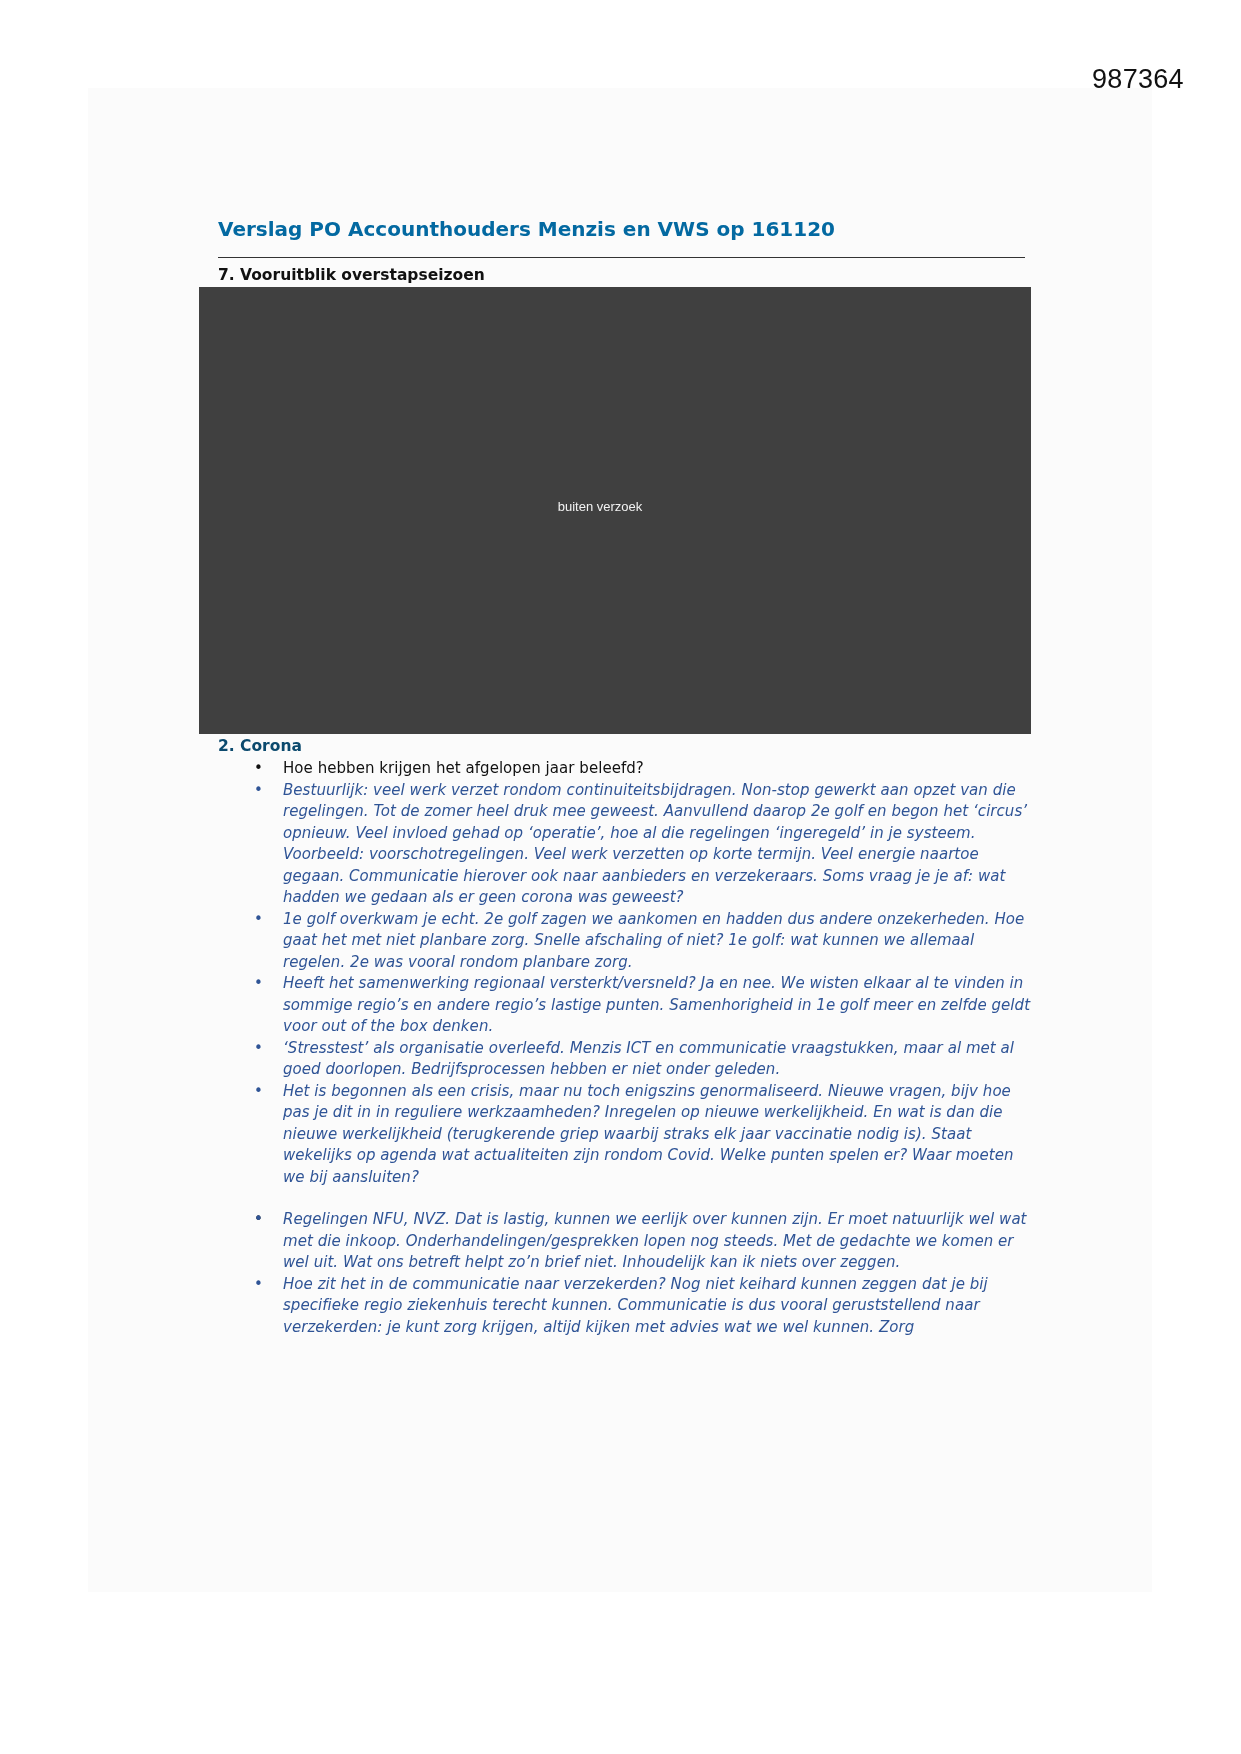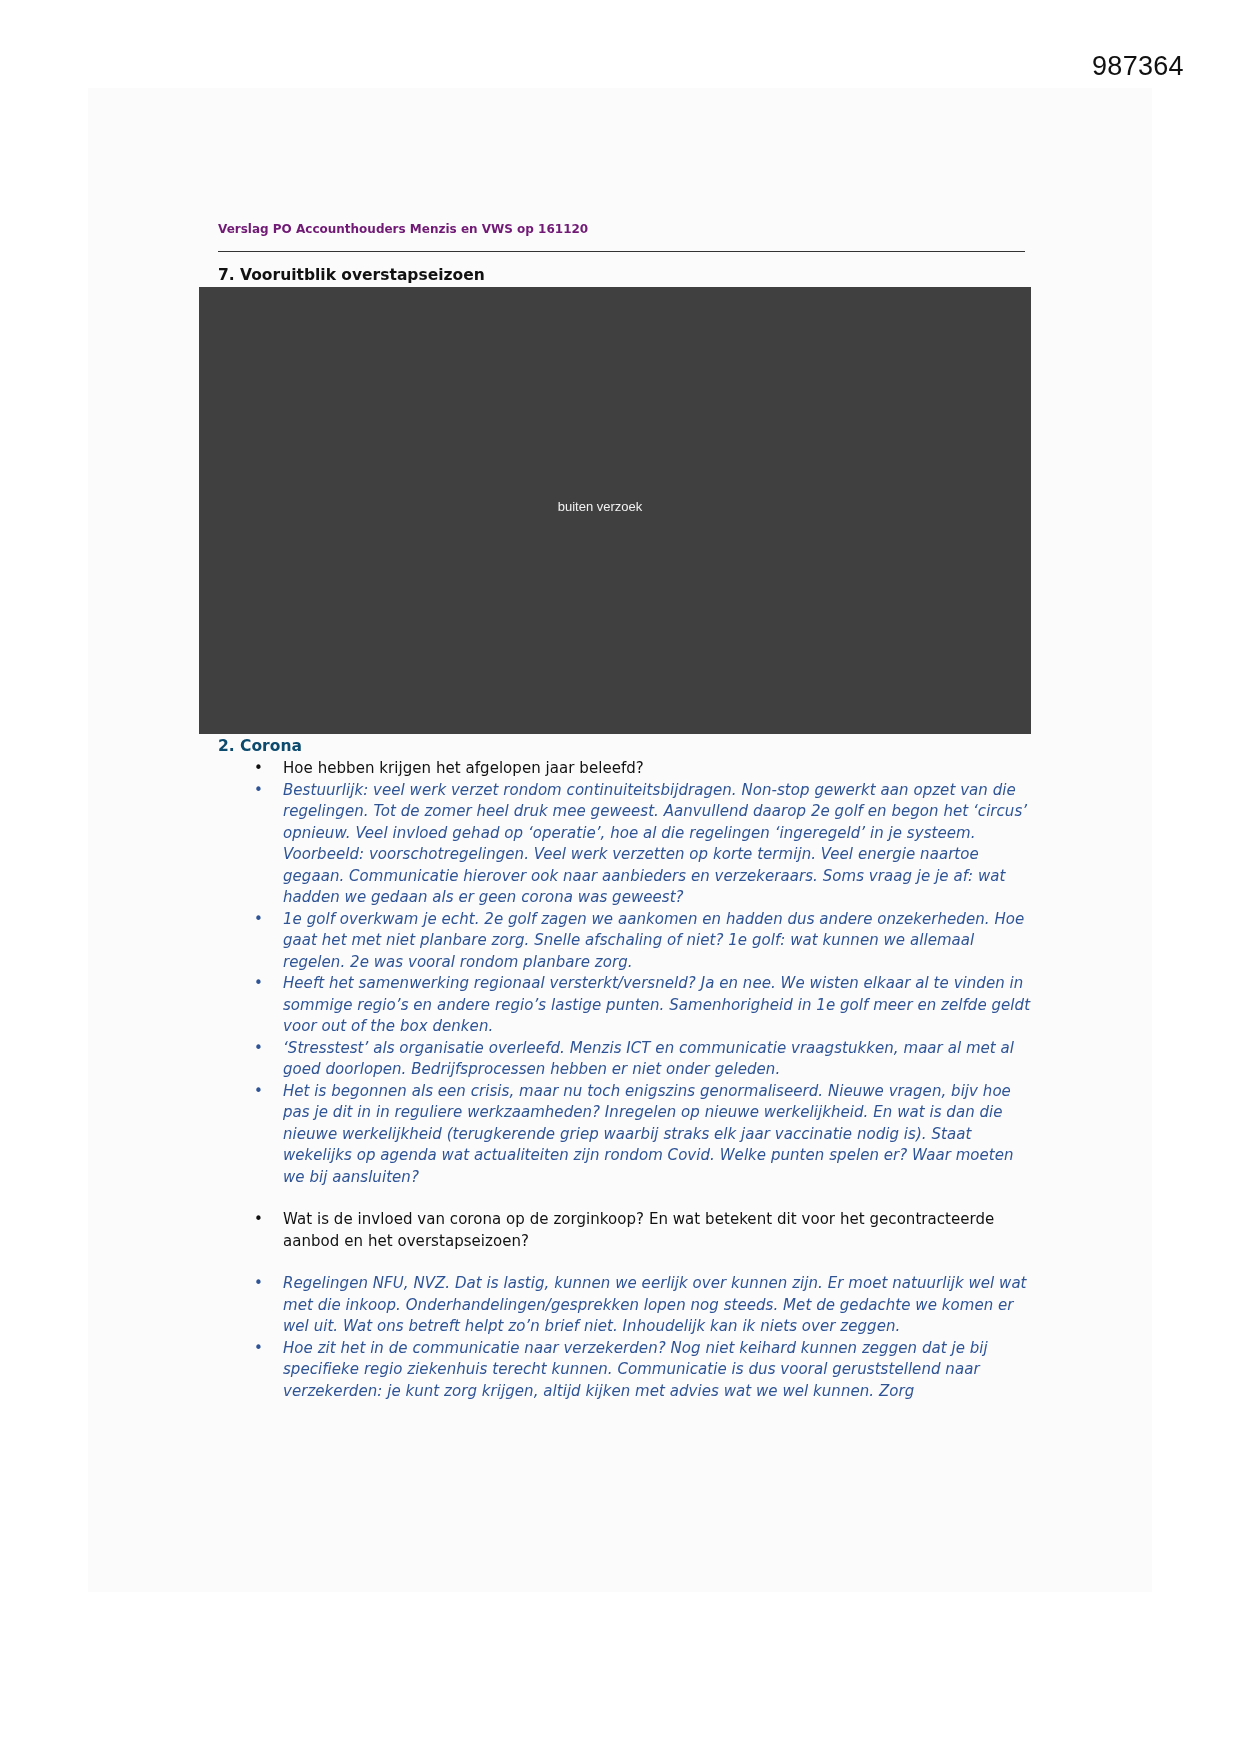--- a/index.html
+++ b/index.html
@@ -1,32 +1,32 @@
 <!DOCTYPE html>
 <html><head>
   <meta charset="utf-8">
   <style>
     html, body { margin: 0; padding: 0; }
     body {
       width: 1241px; height: 1754px; position: relative; background: #ffffff;
       font-family: "DejaVu Sans", sans-serif; overflow: hidden;
     }
     .doc-number {
-      position: absolute; left: 1092px; top: 51px;
+      position: absolute; left: 1092px; top: 64px;
       font-family: "Liberation Sans", sans-serif; font-size: 27px; color: #111;
       letter-spacing: 0.3px;
     }
     .page {
       position: absolute; left: 88px; top: 88px; width: 1064px; height: 1504px;
       background: #fbfbfb;
     }
     .title {
       position: absolute; left: 218px; top: 219px; width: 807px;
-      font-size: 12px; font-weight: bold; color: #701a75;
-      border-bottom: 1.5px solid #333; padding-bottom: 12px; line-height: 20px;
+      font-size: 20px; font-weight: bold; color: #0369a1;
+      border-bottom: 1.5px solid #333; padding-bottom: 18px; line-height: 20px;
     }
     .h1 {
       position: absolute; left: 218px; top: 265px;
       font-size: 15.5px; font-weight: bold; color: #111; line-height: 20px;
     }
     .redaction {
       position: absolute; left: 199px; top: 287px; width: 832px; height: 447px;
       background: #404040; display: flex; align-items: center; justify-content: center;
     }
     .redaction span {
@@ -89,21 +89,20 @@
   <li class="a">
     <span class="bullet">•</span>
     <span> ‘Stresstest’ als organisatie overleefd. Menzis ICT en communicatie vraagstukken, maar al met al goed doorlopen. Bedrijfsprocessen hebben er niet onder geleden.</span>
   </li>
   <li class="a">
     <span class="bullet">•</span>
     <span>Het is begonnen als een crisis, maar nu toch enigszins genormaliseerd. Nieuwe vragen, bijv hoe pas je dit in in reguliere werkzaamheden? Inregelen op nieuwe werkelijkheid. En wat is dan die nieuwe werkelijkheid (terugkerende griep waarbij straks elk jaar vaccinatie nodig is). Staat wekelijks op agenda wat actualiteiten zijn rondom Covid. Welke punten spelen er? Waar moeten we bij aansluiten?</span>
   </li>
   <li class="q gap">
     <span class="bullet">•</span>
-    <span>Wat is de invloed van corona op de zorginkoop? En wat betekent dit voor het gecontracteerde aanbod en het overstapseizoen?</span>
   </li>
   <li class="a gap">
     <span class="bullet">•</span>
     <span>Regelingen NFU, NVZ. Dat is lastig, kunnen we eerlijk over kunnen zijn. Er moet natuurlijk wel wat met die inkoop. Onderhandelingen/gesprekken lopen nog steeds. Met de gedachte we komen er wel uit. Wat ons betreft helpt zo’n brief niet. Inhoudelijk kan ik niets over zeggen.</span>
   </li>
   <li class="a">
     <span class="bullet">•</span>
     <span>Hoe zit het in de communicatie naar verzekerden? Nog niet keihard kunnen zeggen dat je bij specifieke regio ziekenhuis terecht kunnen. Communicatie is dus vooral geruststellend naar verzekerden: je kunt zorg krijgen, altijd kijken met advies wat we wel kunnen. Zorg</span>
   </li>
 </ul>

